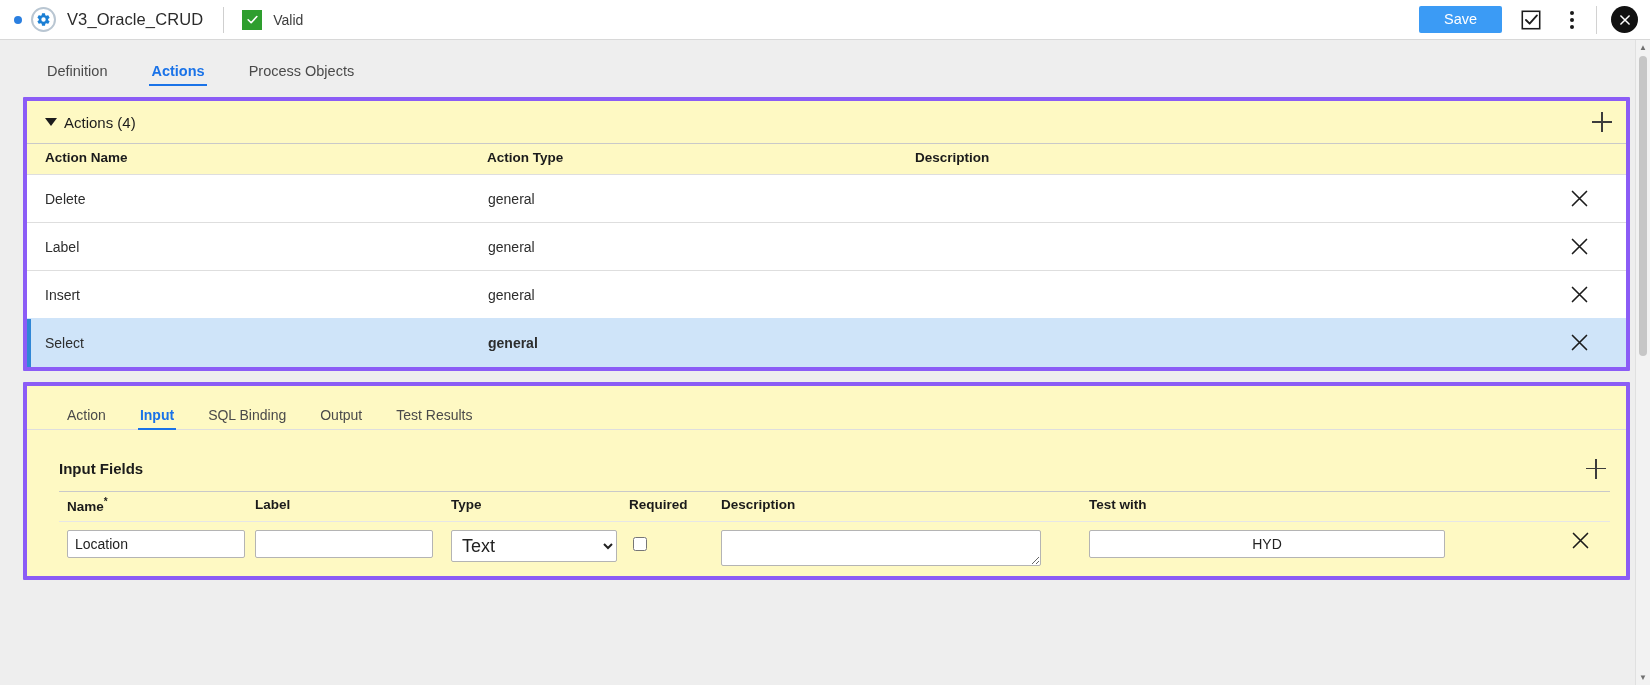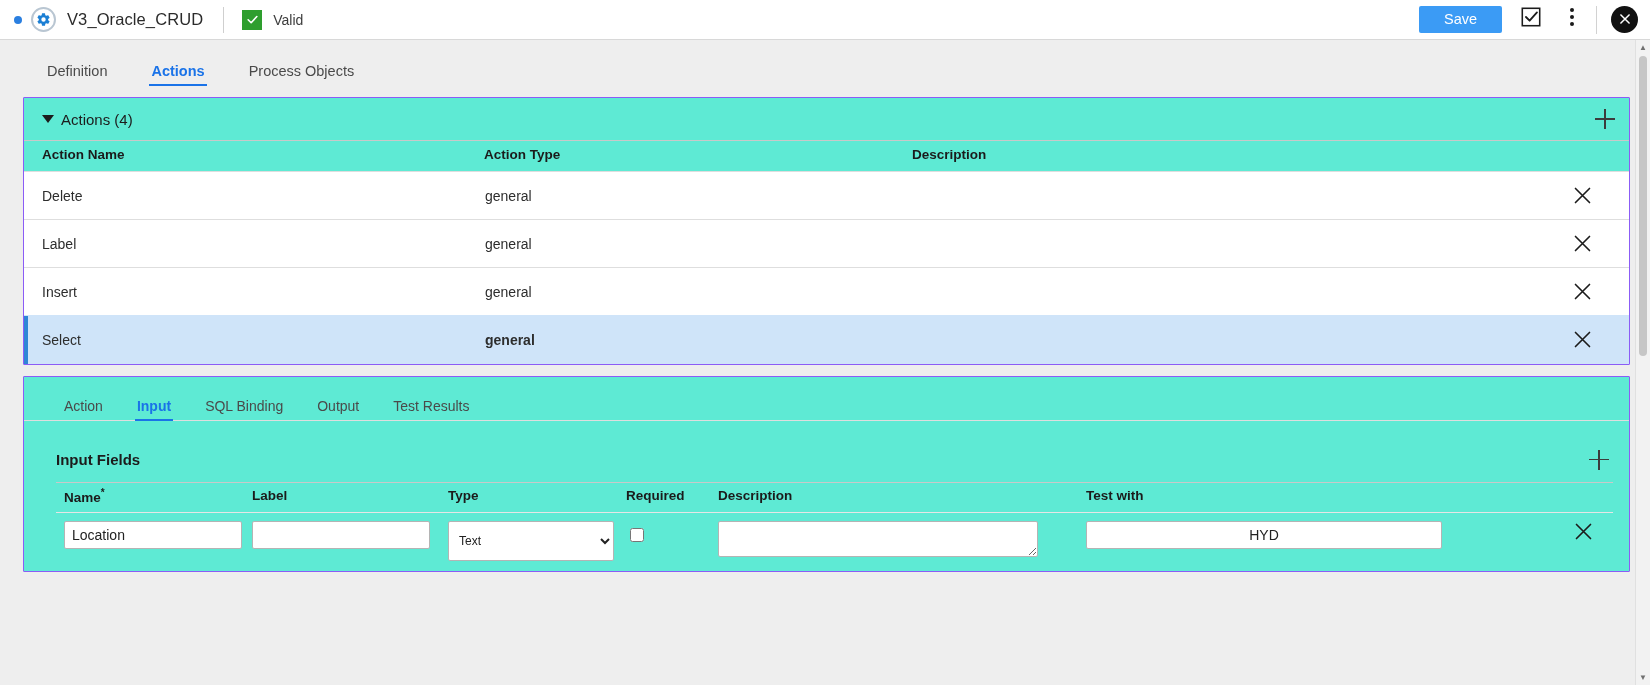--- a/index.html
+++ b/index.html
@@ -42,21 +42,21 @@
   }
   .valid-chip { display: flex; align-items: center; }
   .valid-box {
     width: 20px; height: 20px; background: #2e9e2e;
     display: flex; align-items: center; justify-content: center;
     margin-right: 11px; flex: none;
   }
   .valid-box svg { display:block; }
   .valid-text { font-size: 14px; color: #3d3d3d; }
   .tb-right {
-    margin-left: auto; display: flex; gap: 0;
+    margin-left: auto; display: flex; align-items: center; gap: 0;
   }
   .save-btn {
     background: #3b9bf5; color: #ffffff;
     border: none; border-radius: 2px;
     font-size: 14.5px; font-family: inherit;
     width: 83px; height: 27px; line-height: 27px;
     text-align: center; cursor: pointer; padding: 0;
     margin-right: 18px;
   }
   .check-icon { width: 22px; height: 22px; margin-right: 20px; cursor: pointer; }
@@ -94,22 +94,22 @@
   }
   .mtab.active { color: #1a73e8; font-weight: bold; }
   .mtab.active::after {
     content: ""; position: absolute; left: -2px; right: -2px; bottom: 0;
     height: 2px; background: #1a73e8;
   }
 
   
   .card {
     margin: 11px 20px 0 23px;
-    background: #5eead4;
-    border: 1px solid #8b5cf6;
+    background: #fef9c3;
+    border: 4px solid #8b5cf6;
     border-radius: 1px;
   }
   .card-head {
     display: flex; align-items: center;
     height: 42px; padding: 0 14px 0 18px;
   }
   .caret {
     width: 0; height: 0; flex: none;
     border-left: 6px solid transparent;
     border-right: 6px solid transparent;
@@ -203,23 +203,23 @@
   .req-star { font-size: 10px; vertical-align: super; }
 
   .txt {
     width: 178px; height: 28px; padding: 3px 7px;
     border: 1px solid #b4b4b4; border-radius: 2px;
     font-family: inherit; font-size: 14px; color: #222;
     background: #fff; outline: none;
   }
   .txt.wide { width: 356px; text-align: center; }
   select.sel {
-    width: 166px; height: 40px; padding: 3px 6px;
+    width: 166px; height: 32px; padding: 3px 6px;
     border: 1px solid #b4b4b4; border-radius: 2px;
-    font-family: inherit; font-size: 12px; color: #222;
+    font-family: inherit; font-size: 18px; color: #222;
     background: #fff; outline: none;
   }
   .cbx { width: 14px; height: 14px; margin: 7px 0 0 4px; cursor: pointer; }
   textarea.desc {
     width: 320px; height: 36px; resize: vertical;
     border: 1px solid #b4b4b4; border-radius: 2px;
     font-family: inherit; font-size: 14px; color: #222;
     padding: 4px 6px; outline: none; display: block;
   }
   .del-cell { text-align: left; padding-left: 26px !important; }

